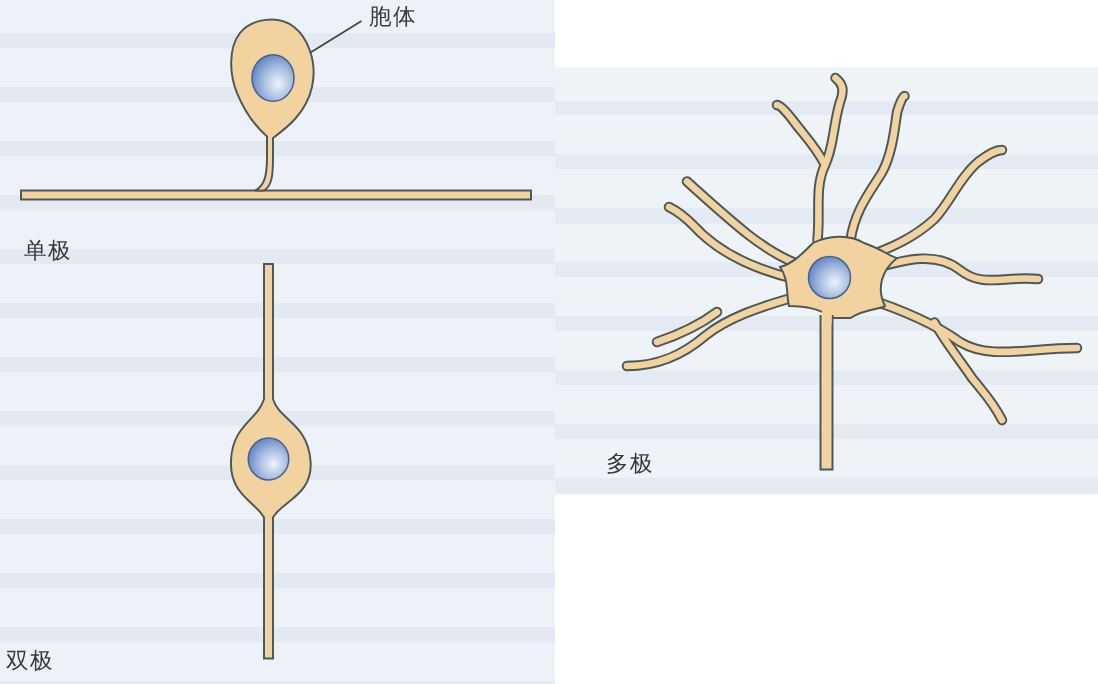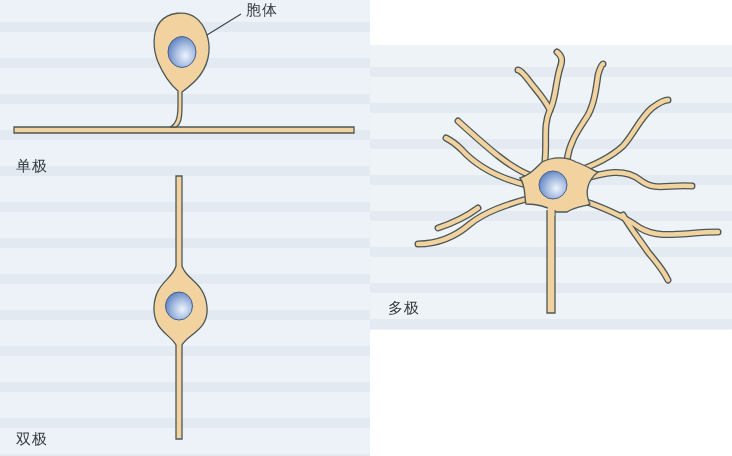--- a/index.html
+++ b/index.html
@@ -20,21 +20,20 @@
     position: absolute; left: 0; top: 0; width: 100%; height: 100%;
     background: repeating-linear-gradient(to bottom,
       rgba(180,190,205,0) 0px, rgba(180,190,205,0) 22px,
       rgba(185,195,210,0.18) 22px, rgba(185,195,210,0.18) 32px,
       rgba(180,190,205,0) 32px, rgba(180,190,205,0) 36px);
   }
   svg.art { position: absolute; left: 0; top: 0; }
   .label {
     position: absolute; font-size: 15px; color: #333b3e; letter-spacing: 1px;
     line-height: 1;
-    font-family: Liberation Mono, monospace;
   }
 </style>
 </head>
 <body>
 
 <div class="panel-left">
   <div class="ghost-lines"></div>
 </div>
 <div class="panel-right">
   <div class="ghost-lines"></div>
@@ -112,14 +111,14 @@
          C528 176 534 170 542 162 Z"></path>
 
     <path fill="#f2d29f" stroke="#4b5857" stroke-width="1.3" d="M547 210 L547 313 L555 313 L555 210"></path>
     <rect x="548" y="206" width="6.4" height="10" fill="#f2d29f"></rect>
     <circle cx="553" cy="185" r="14" fill="url(#nuc)" stroke="#45618f" stroke-width="1"></circle>
   </g>
 </svg>
 
 <div class="label" style="left:246px; top:4px;">胞体</div>
 <div class="label" style="left:16px; top:160px;">单极</div>
-<div class="label" style="left:16px; top:433px;">双极</div>
-<div class="label" style="left:388px; top:302px;">多极</div>
+<div class="label" style="left:4px; top:433px;">双极</div>
+<div class="label" style="left:404px; top:302px;">多极</div>
 
 </body></html>

